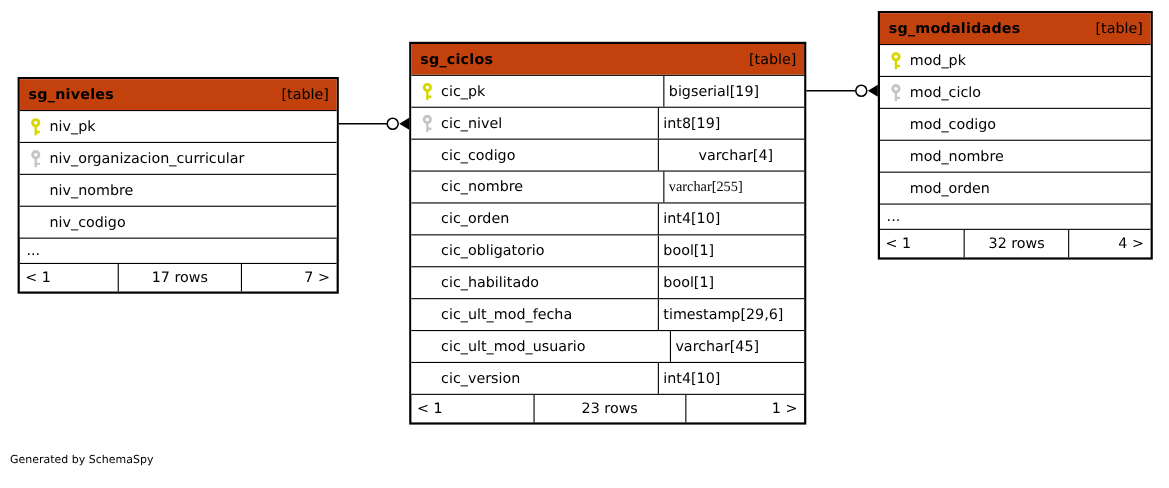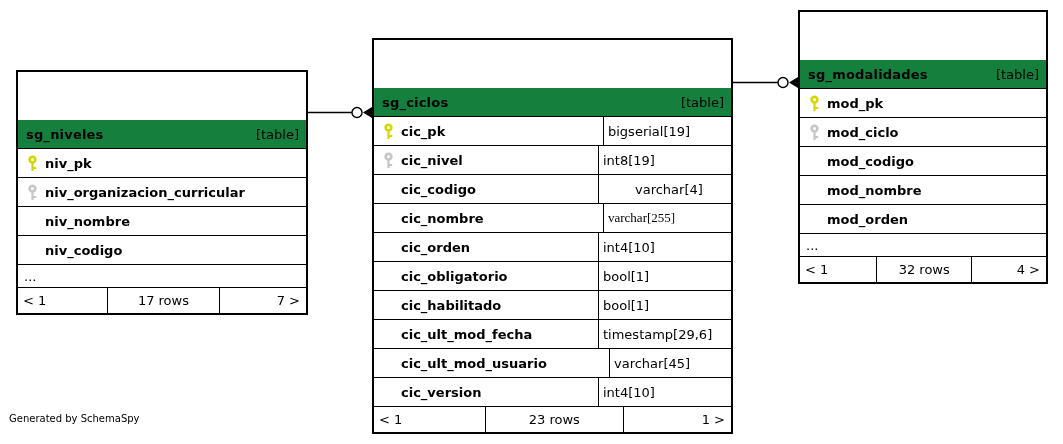--- a/index.html
+++ b/index.html
@@ -19,23 +19,22 @@
   .db-table {
     position: absolute;
     border: 2px solid #000;
     background: #fff;
   }
   .tbl-header {
     height: 28px;
     display: flex;
     align-items: center;
     justify-content: space-between;
-    background: #15803d;
+    background: #c2410c;
     padding: 0 7px 0 8px;
-    margin-top: 48px;
   }
   .tbl-name { font-weight: bold; letter-spacing: 0.2px; }
   .tbl-badge { font-weight: normal; }
   .tbl-row {
     height: 29px;
     border-top: 1px solid #000;
     display: flex;
     align-items: stretch;
     background: #fff;
   }
@@ -46,21 +45,21 @@
     min-width: 0;
     height: 100%;
   }
   .key-slot {
     width: 27px;
     padding-left: 9px;
     display: flex;
     align-items: center;
     flex: none;
   }
-  .col-label { white-space: nowrap; font-weight: bold; }
+  .col-label { white-space: nowrap; }
   .cell-type {
     flex: none;
     border-left: 1px solid #000;
     display: flex;
     align-items: center;
     padding-left: 4px;
     white-space: nowrap;
   }
   .ellipsis-row {
     height: 23px;

